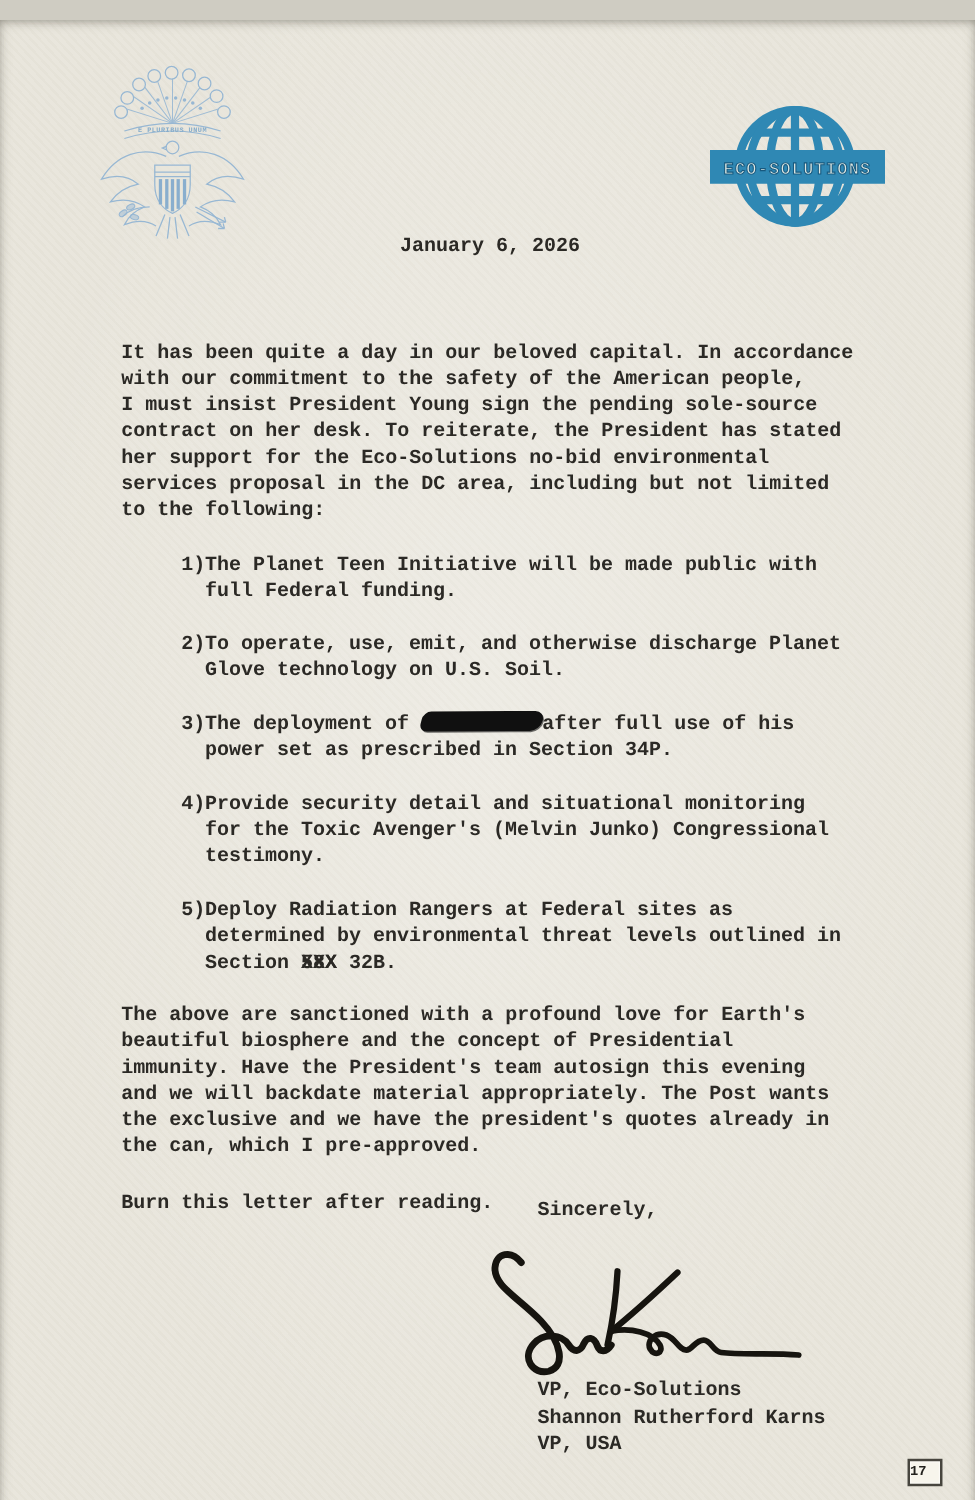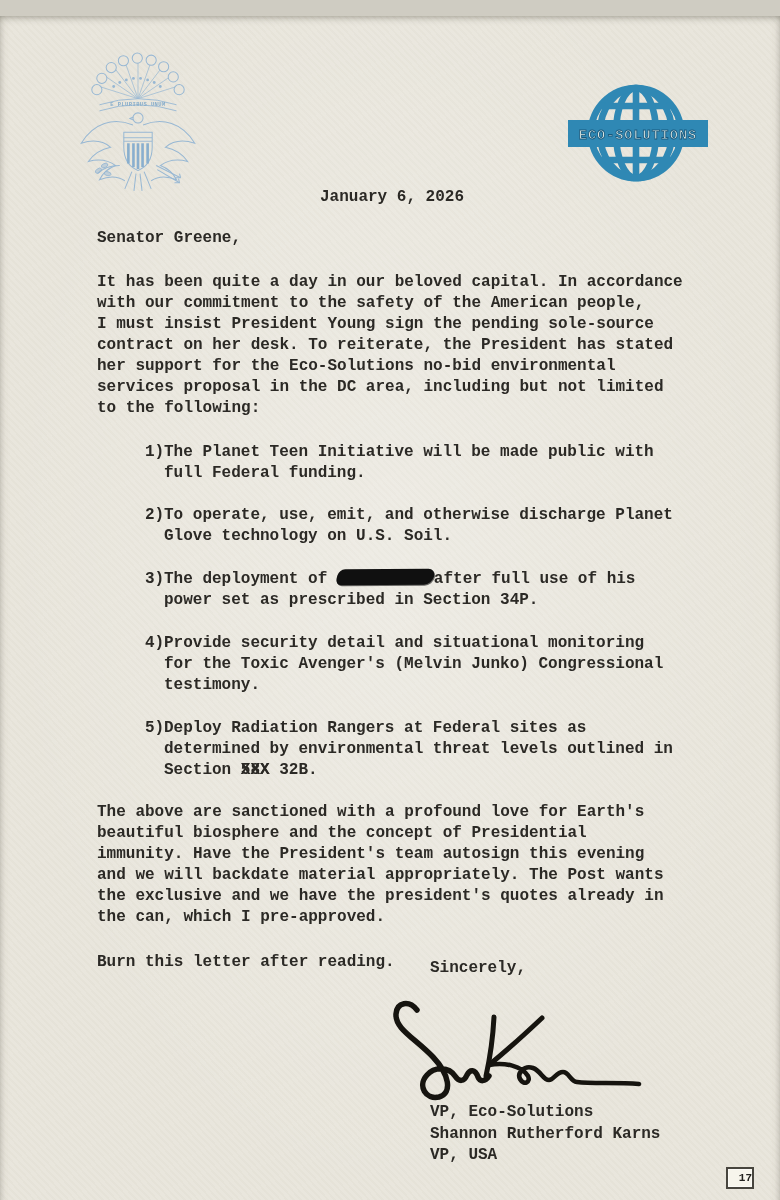--- a/index.html
+++ b/index.html
@@ -51,21 +51,21 @@
     border-radius:9px 11px 12px 9px; transform:skewX(-14deg) rotate(-.4deg);
     vertical-align:-2px; box-shadow:1px 1px 0 rgba(16,16,16,.6);
   }
   .overstrike{position:relative; display:inline-block; white-space:pre;}
   .overstrike .over{position:absolute; left:0; top:0;}
 
   
   .page-number{
     position:absolute; left:726px; top:1151px; width:24px; height:18px;
     border:2px solid #47453e; background:#f7f5ec; color:#23221e;
-    font-size:11px; font-weight:700; line-height:18px; text-align:right;
+    font-size:11px; font-weight:700; line-height:18px; text-align:left;
     box-shadow:0 0 0 1px rgba(255,255,255,.5) inset;
   }
 </style>
 </head>
 <body>
 
 <div class="page">
 
   <svg class="seal" viewBox="0 0 132 150">
     <g stroke="#8fb3d3" fill="none" stroke-width="1">
@@ -155,21 +155,20 @@
       <path d="M74,12 V102"></path>
       <ellipse cx="74" cy="57" rx="20" ry="45"></ellipse>
       <ellipse cx="74" cy="57" rx="36" ry="45"></ellipse>
     </g>
     <rect x="6" y="44" width="140" height="27" fill="#2f88b4"></rect>
     <text class="logo-banner-text" x="76" y="63" text-anchor="middle" font-size="13.5" fill="#dde6e1" stroke="#17597f" stroke-width="0.85">ECO-SOLUTIONS</text>
   </svg>
 
   <div class="letter-body">
     <div class="block date">January 6, 2026</div>
-    <div class="block salutation">Senator Greene,</div>
     <div class="block para1">It has been quite a day in our beloved capital. In accordance
 with our commitment to the safety of the American people,
 I must insist President Young sign the pending sole-source
 contract on her desk. To reiterate, the President has stated
 her support for the Eco-Solutions no-bid environmental
 services proposal in the DC area, including but not limited
 to the following:</div>
 
     <div class="list-item item-1">
       <span class="list-num">1)</span>

